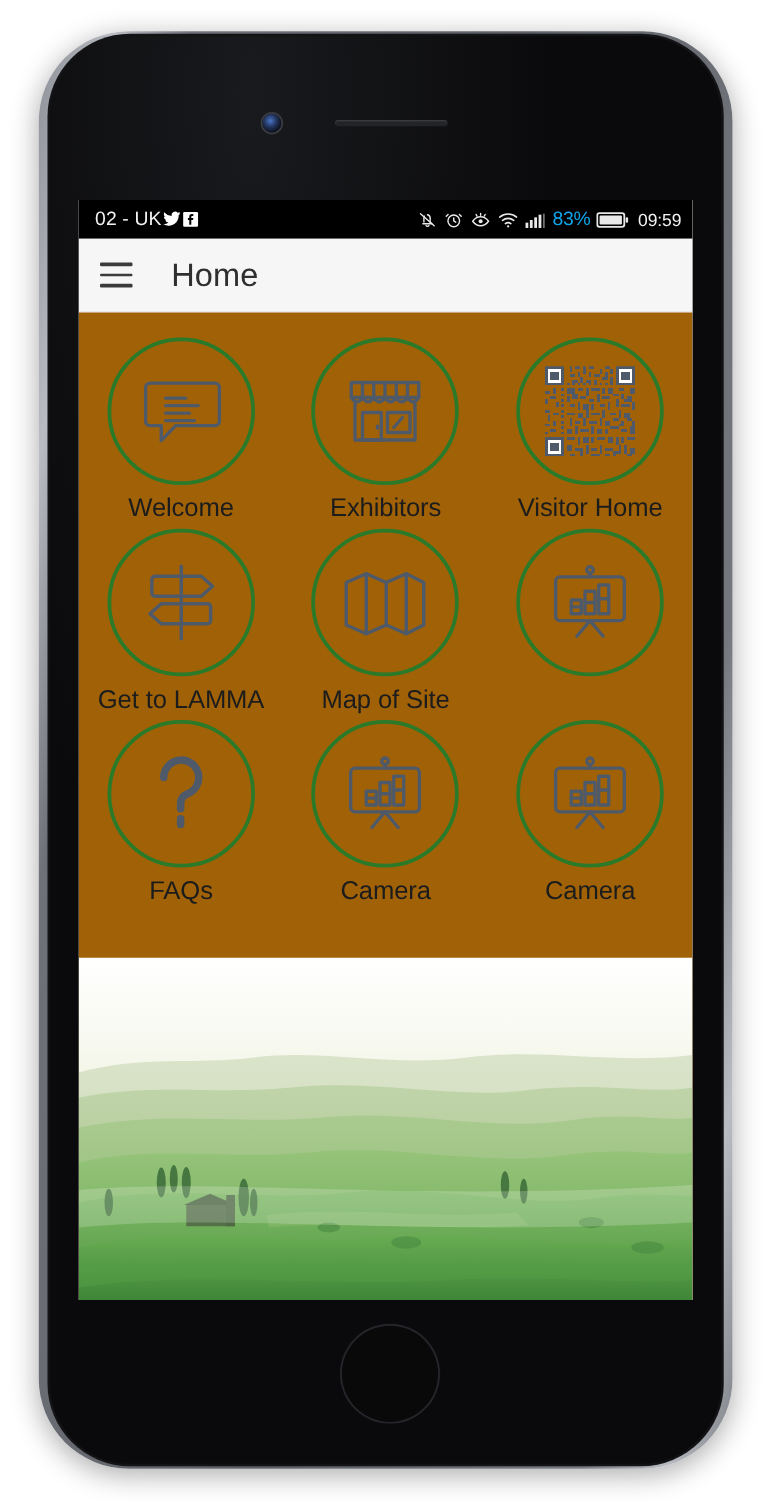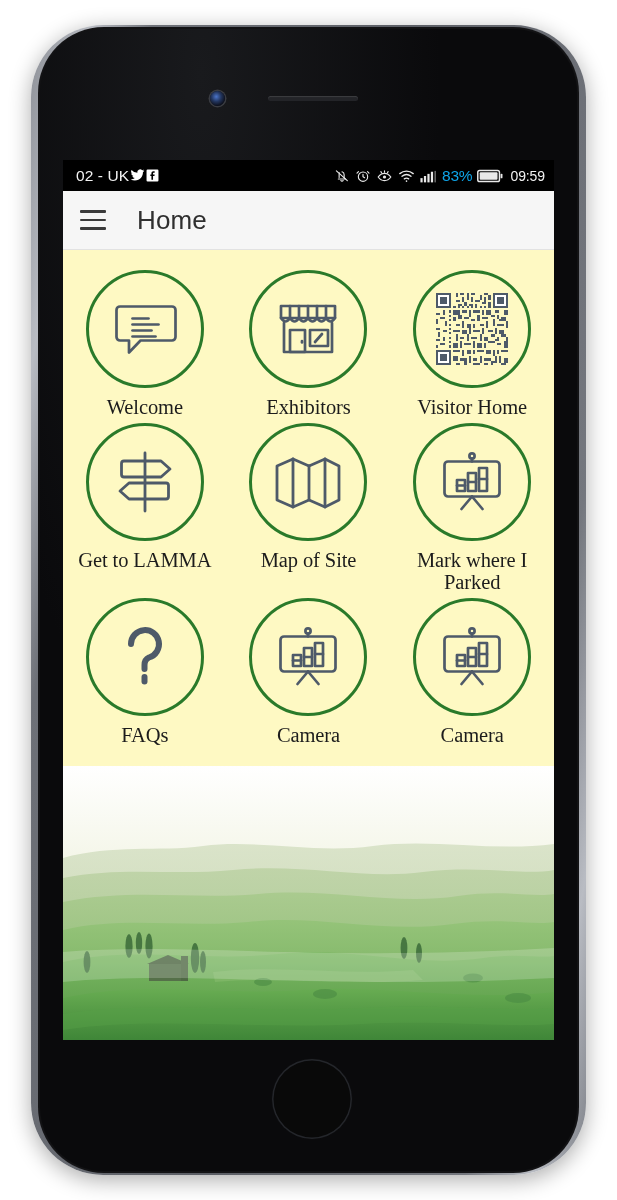--- a/index.html
+++ b/index.html
@@ -154,23 +154,22 @@
     margin-left: 31px;
     font-size: 26px;
     color: #2f2f2f;
     letter-spacing: 0.1px;
   }
 
   
   .content {
     position: relative;
     height: 791px;
-    background: #fef9c3;
+    background: #a16207;
     overflow: hidden;
-    font-family: Liberation Serif, serif;
   }
   .landscape {
     position: absolute;
     left: 0; bottom: 0;
     width: 100%;
     height: 275px;
   }
   .grid {
     position: relative;
     z-index: 3;
@@ -495,21 +494,20 @@
                   <path d="M22 40.5 h8"></path>
                   <rect x="33" y="28" width="8" height="18"></rect>
                   <path d="M33 37 h8"></path>
                   <rect x="44" y="23" width="8" height="23"></rect>
                   <path d="M44 34 h8"></path>
                   <path d="M37 51.5 L26.5 64"></path>
                   <path d="M37 51.5 L47.5 64"></path>
                 </g>
               </svg>
             </div>
-            <div class="tile-label">Mark where I Parked</div>
           </div>
         </div>
 
         <div class="row">
 
           <div class="tile">
             <div class="circle">
               <svg class="ico" width="74" height="74" viewBox="0 0 74 74">
                 <g fill="none" stroke="#4e5a69" stroke-width="6" stroke-linecap="round" stroke-linejoin="round">
                   <path d="M23 24 a14 14 0 1 1 18 13.5 c-3.5 1.6 -4.5 4 -4.5 7.5 v4"></path>

